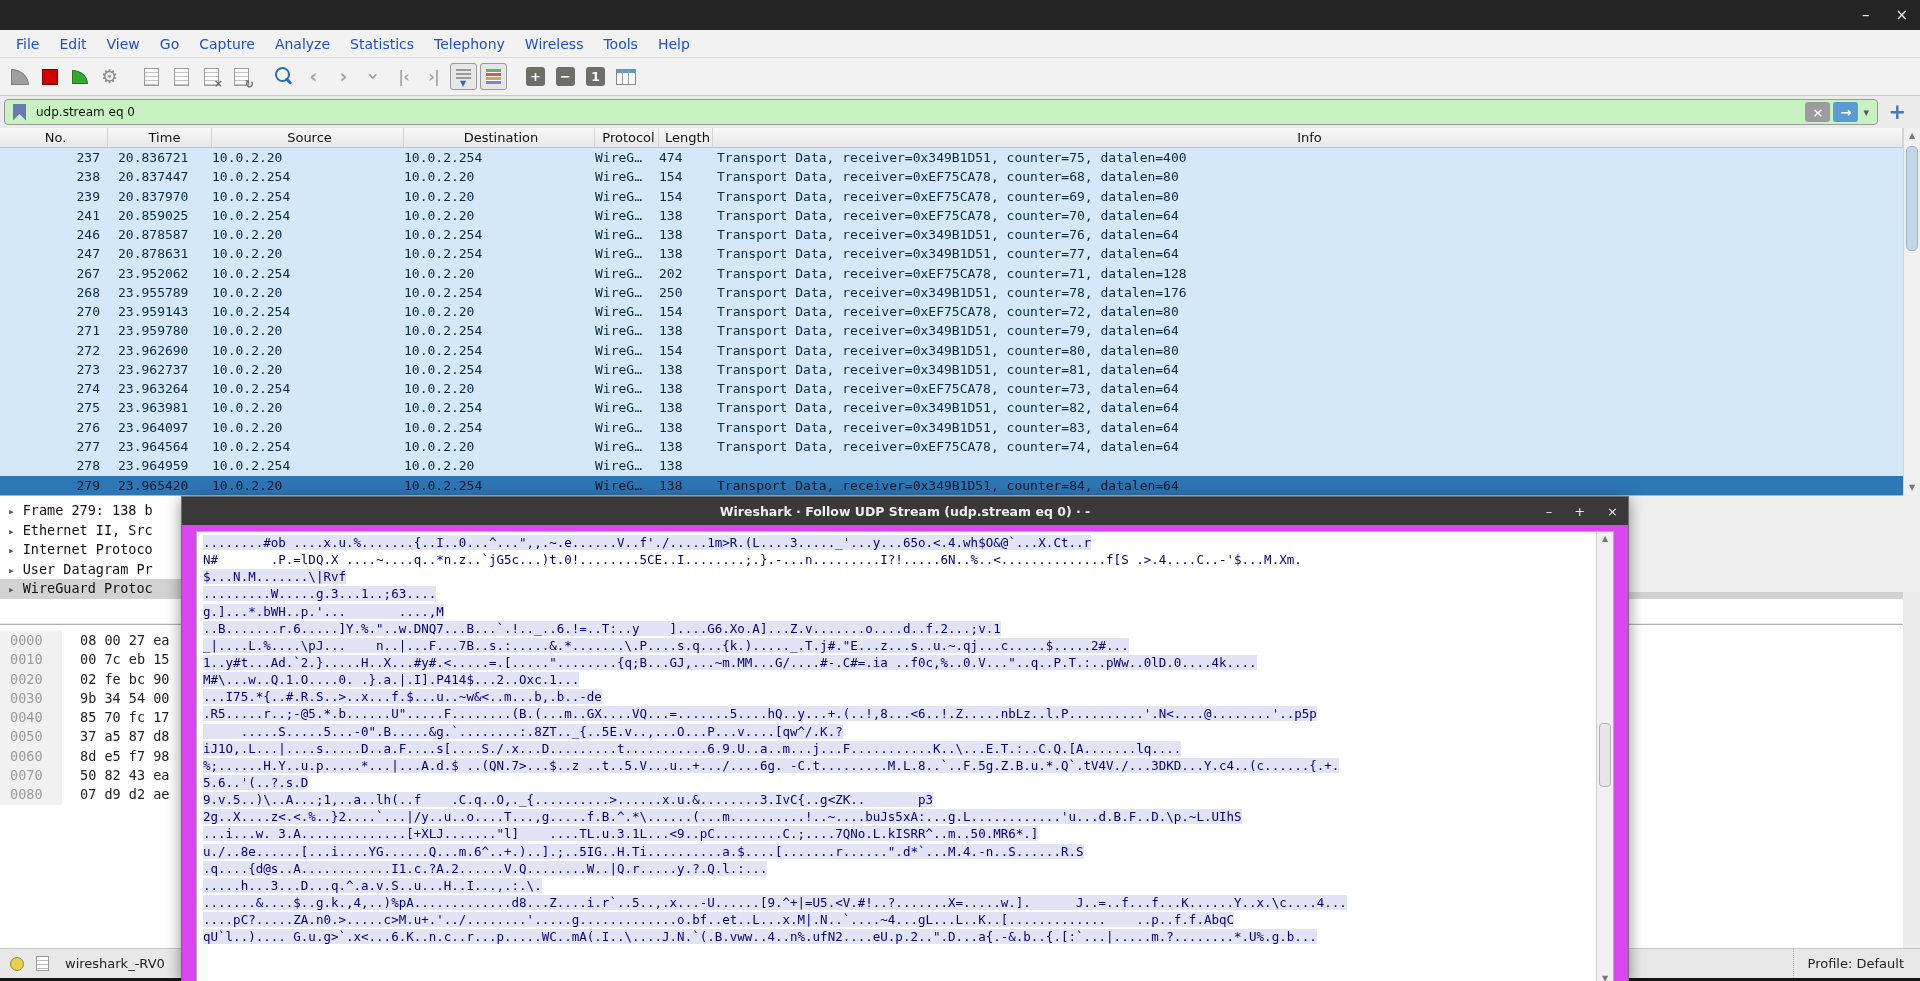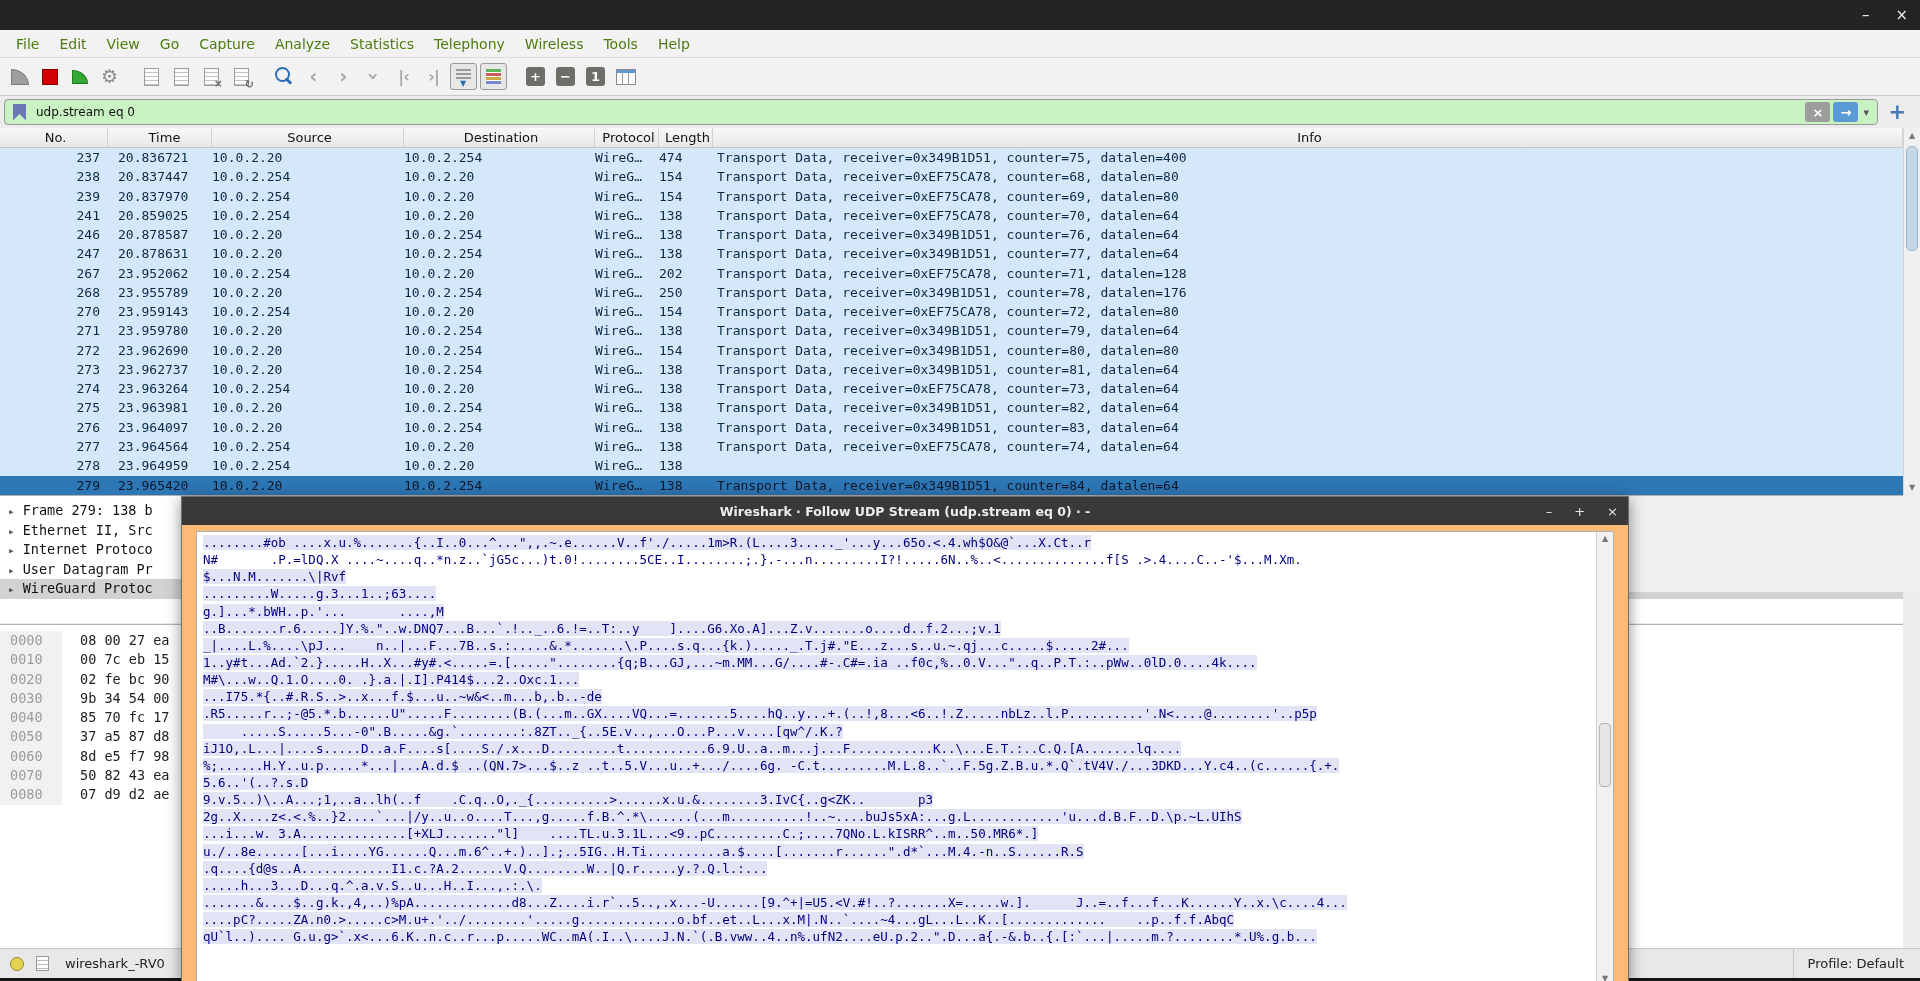--- a/index.html
+++ b/index.html
@@ -10,21 +10,21 @@
   
   .titlebar{ position:absolute; left:0; top:0; width:1920px; height:44px; background:#242424;
              display:flex; align-items:flex-end; justify-content:center; }
   .titlebar .ttext{ color:#f2f2f2; font-size:13px; font-weight:bold; }
   .winbtns{ position:absolute; right:12px; top:0; height:30px; display:flex; gap:26px; align-items:center; }
   .winbtn{ color:#e8e8e8; font-size:15px; line-height:30px; cursor:default; }
 
   
   .menubar{ position:absolute; left:0; top:30px; width:1920px; height:28px; background:#f2f2f2;
             border-bottom:1px solid #dcdcdc; display:flex; align-items:center; padding-left:6px; }
-  .menuitem{ font-size:14px; color:#4d7c0f; padding:0 10px; line-height:28px; }
+  .menuitem{ font-size:14px; color:#1d4ed8; padding:0 10px; line-height:28px; }
 
   
   .toolbar{ position:absolute; left:0; top:58px; width:1920px; height:38px; background:#f2f2f2;
             border-bottom:1px solid #c9c9c9; display:flex; align-items:center; padding-left:6px; }
   .tb{ position:relative; width:27px; height:27px; margin-right:3px; display:flex; align-items:center; justify-content:center; }
   .tb.pressed{ border:1px solid #9a9a9a; border-radius:3px; background:#e7e7e7; }
   .tb[data-name="start-capture-icon"]::before{ content:""; width:16px; height:14px; background:#9f9f9f;
       border:1px solid #7c7c7c; border-radius:0 100% 0 0; }
   .tb[data-name="stop-capture-icon"]::before{ content:""; width:14px; height:14px; background:#d40000; border:1px solid #7e0000; }
   .tb[data-name="restart-capture-icon"]::before{ content:""; width:14px; height:12px; background:#33a833;
@@ -117,21 +117,21 @@
               border-top:1px solid #c9c9c9; display:flex; align-items:center; font-size:13px; color:#222; }
   .cap-circle{ width:14px; height:14px; border-radius:50%; background:#e3d24b; border:1px solid #97892b; margin:0 12px 0 10px; }
   .note-ico{ width:13px; height:15px; background:#fdfdfd; border:1px solid #999;
              background-image:repeating-linear-gradient(#fdfdfd 0 3px,#bbb 3px 4px); margin-right:16px; }
   .sb-left{ white-space:nowrap; overflow:hidden; }
   .sb-right{ position:absolute; right:0; top:0; height:100%; display:flex; align-items:center;
              border-left:1px dotted #aaa; padding:0 16px 0 14px; }
   .bottom-strip{ position:absolute; left:0; top:978px; width:1920px; height:3px; background:#141414; }
 
   
-  .dialog{ position:absolute; left:181px; top:496px; width:1448px; height:486px; background:#fdba74;
+  .dialog{ position:absolute; left:181px; top:496px; width:1448px; height:486px; background:#d946ef;
            border:1px solid #6e6e6e; box-shadow:0 3px 14px rgba(0,0,0,.45); z-index:10; }
   .dlg-title{ height:28px; background:#393939; display:flex; align-items:center; justify-content:center; position:relative; }
   .dlg-title .dtext{ color:#ededed; font-size:12.5px; font-weight:bold; }
   .dlg-btns{ position:absolute; right:10px; top:0; height:28px; display:flex; gap:22px; align-items:center; }
   .dlg-btn{ color:#e8e8e8; font-size:13px; }
   .streambox{ position:absolute; left:14px; right:14px; top:34px; bottom:-6px; background:#fff;
               border:1px solid #b0b0b0; overflow:hidden; }
   .streamtext{ position:absolute; left:6px; right:22px; top:3px; bottom:0; overflow:hidden; }
   .sline{ height:17.15px; white-space:pre; font-family:"DejaVu Sans Mono", monospace; font-size:12.5px; color:#00007e; }
   .sline span{ display:inline-block; }

